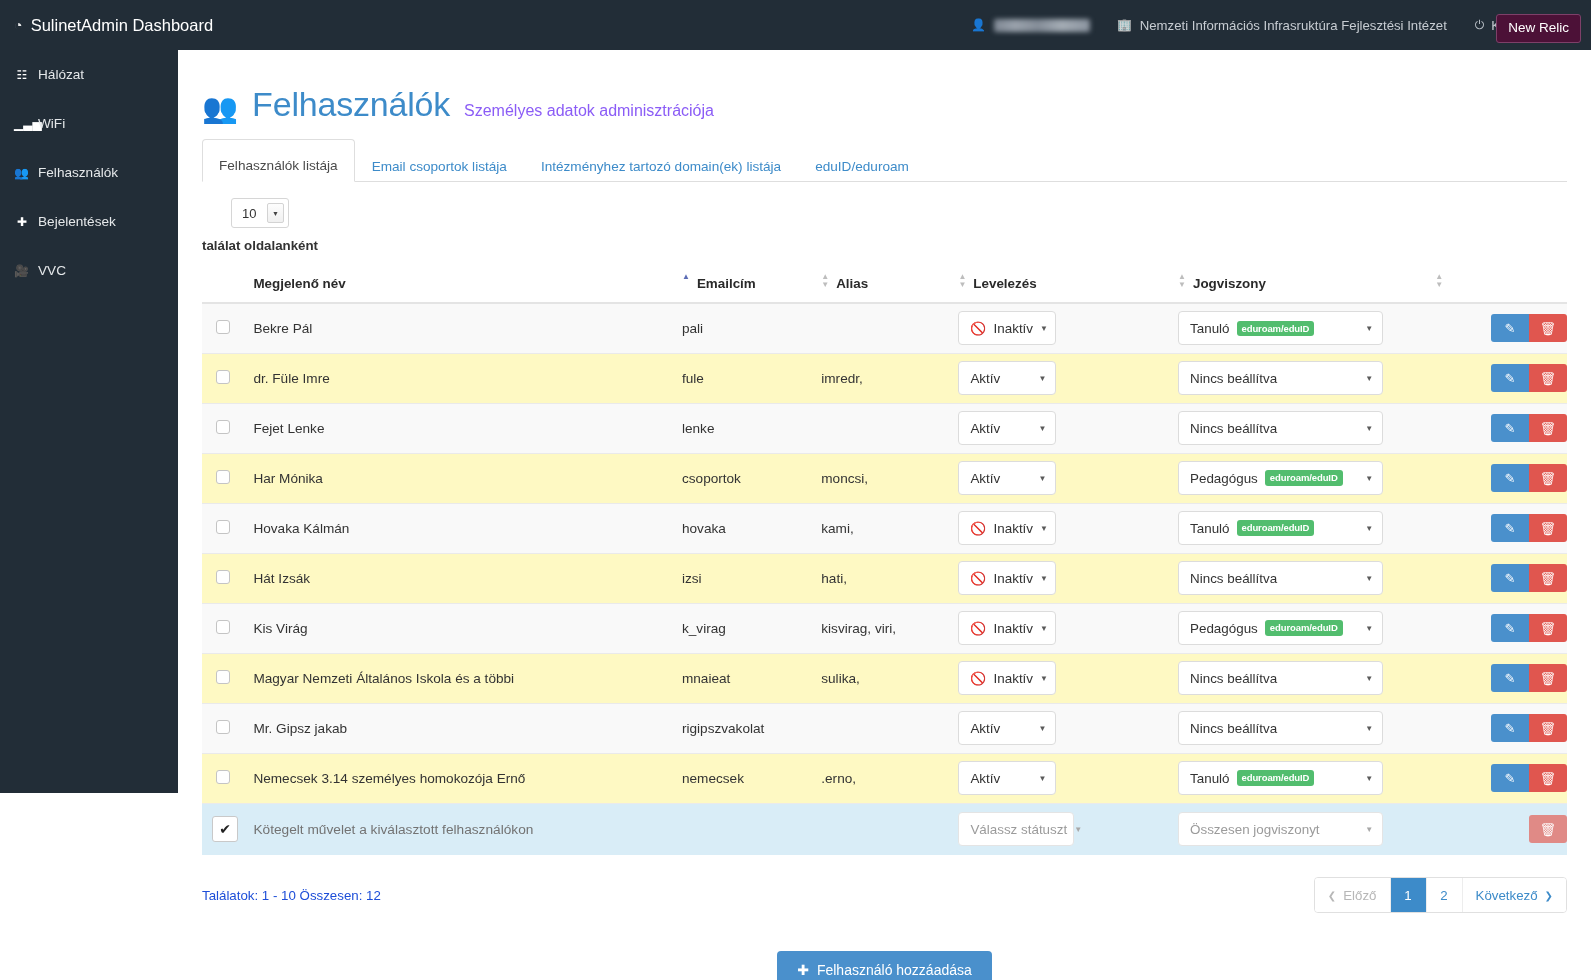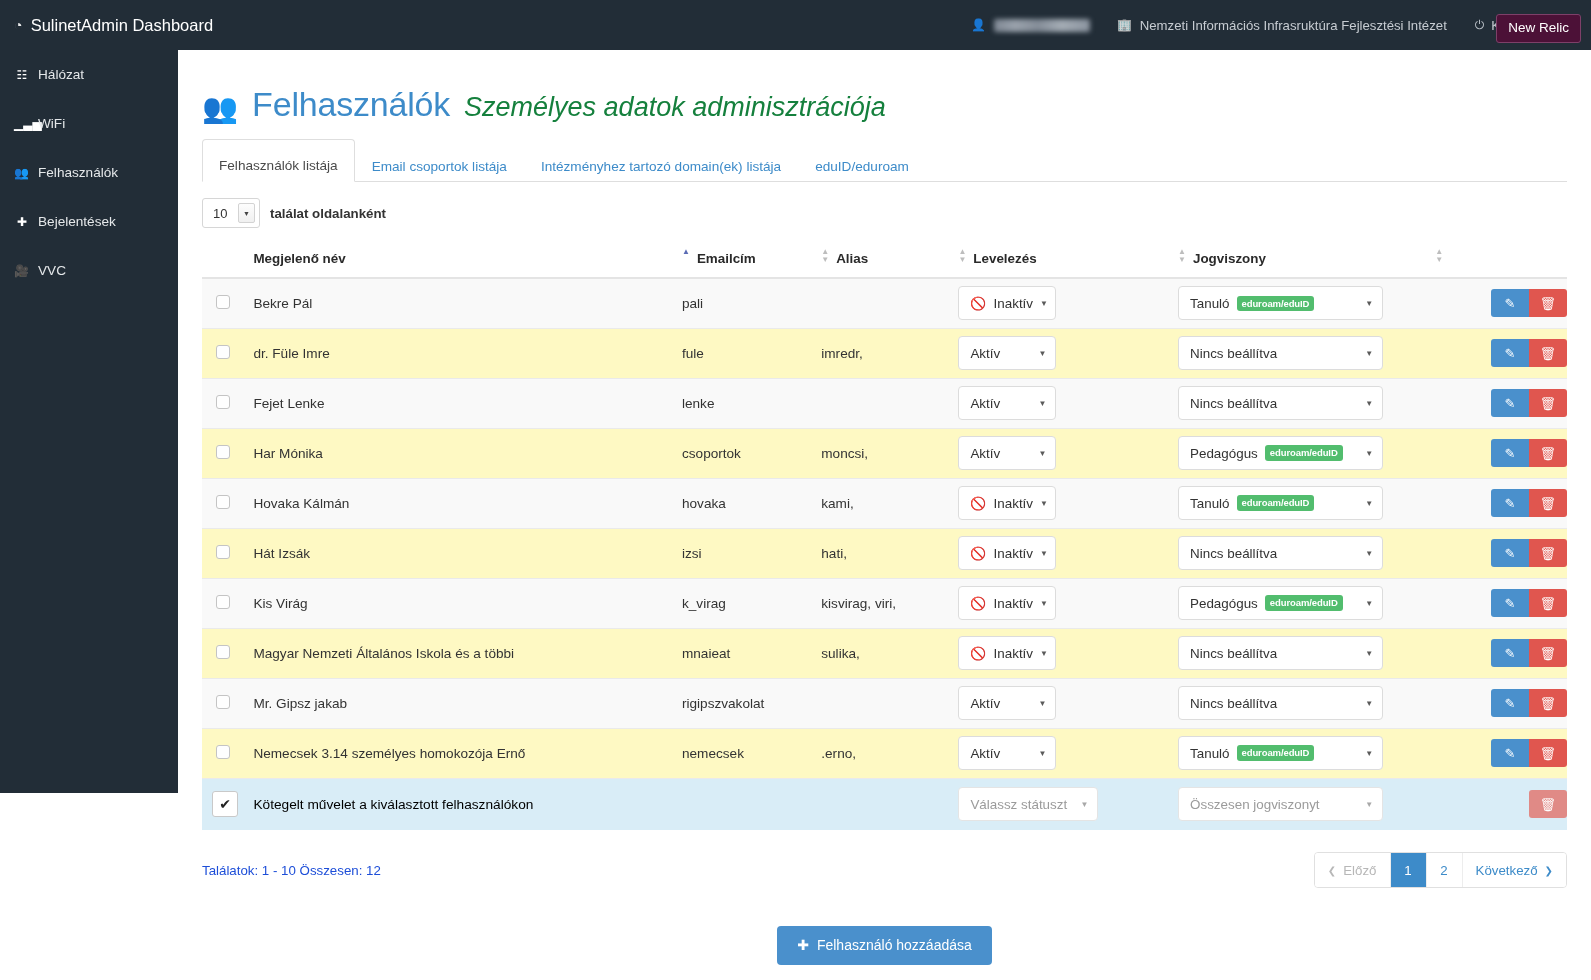--- a/index.html
+++ b/index.html
@@ -79,21 +79,21 @@
     width: 1413px; height: 930px;
     background: #ffffff;
     overflow: hidden;
   }
   .page-head {
     display: flex; align-items: baseline; gap: 14px;
     padding: 35px 0 0 24px;
   }
   .page-head .big-icon { font-size: 29px; color: #4a90c4; line-height: 1; position: relative; top: 2px;}
   .page-title { font-size: 34px; color: #3d8bc9; font-weight: 400; letter-spacing: -.2px; }
-  .page-sub { font-size: 27px; color: #15803d; font-weight: 400; font-style: italic; }
+  .page-sub { font-size: 16px; color: #8b5cf6; font-weight: 400; }
 
   
   .tabs {
     margin: 22px 24px 0 24px;
     border-bottom: 1px solid #dedede;
     display: flex; align-items: flex-end;
     height: 36px;
   }
   .tab {
     font-size: 13.6px;
@@ -111,21 +111,21 @@
     border: 1px solid #dedede;
     border-bottom: 1px solid #ffffff;
     border-radius: 4px 4px 0 0;
   }
 
   
   .table-controls {
     display: flex; align-items: center; justify-content: space-between;
     margin: 16px 24px 0 24px;
   }
-  .lengthbox { display: flex; align-items: center; gap: 10px; }
+  .lengthbox { display: flex; align-items: center; gap: 10px; flex-direction: column; }
   .mini-select {
     width: 58px; height: 30px;
     border: 1px solid #d6d6d6; border-radius: 3px;
     background: #fff;
     display: flex; align-items: center; justify-content: space-between;
     padding: 0 0 0 10px;
     font-size: 13px; color: #333;
     cursor: pointer;
   }
   .mini-select .sel-arrow {
@@ -214,21 +214,21 @@
     padding: 0 9px 0 11px;
     font-size: 13.4px; color: #333;
     cursor: pointer;
     white-space: nowrap;
   }
   .sel .caret { margin-left: auto; font-size: 8px; color: #5a5a5a; }
   .sel-lev { width: 98px; }
   .sel-jog { width: 205px; }
   .sel.muted { color: #9b9b9b; border-color: #e4e4e4; background: #fff; }
   .sel.muted .caret { color: #a8a8a8; }
-  .sel-lev.muted { width: 140px; }
+  .sel-lev.muted { width: 116px; }
   .ban { font-size: 13px; color: #2b2b2b; }
   .badge-eduroam {
     background: #52bd6e;
     color: #ffffff;
     font-size: 9.5px; font-weight: bold;
     border-radius: 3px;
     padding: 3px 5px 3px;
     line-height: 1;
     letter-spacing: -0.1px;
   }
@@ -242,21 +242,21 @@
   .btn-edit { background: #4a90cc; border-radius: 3px 0 0 3px; }
   .btn-del  { background: #e0564f; border-radius: 0 3px 3px 0; }
   .btn-del-solo {
     width: 38px; height: 28px; border-radius: 3px;
     background: #e08a86;
     display: flex; align-items: center; justify-content: center;
     color: #fff; font-size: 13px; cursor: pointer;
   }
 
   tr.bulk td { background: #d9edf7 !important; border-bottom: none; height: 52px; }
-  .bulk-link { color: #000000; font-size: 13.7px; cursor: pointer; text-align: center; }
+  .bulk-link { color: #737373; font-size: 13.7px; cursor: pointer; text-align: center; }
 
   
   .tbl-footer {
     display: flex; align-items: center; justify-content: space-between;
     margin: 22px 24px 0 24px;
   }
   .info-text { font-size: 13.3px; color: #1d4ed8; }
   .pager {
     display: flex; align-items: stretch;
     border: 1px solid #e0e0e0; border-radius: 4px; overflow: hidden;

